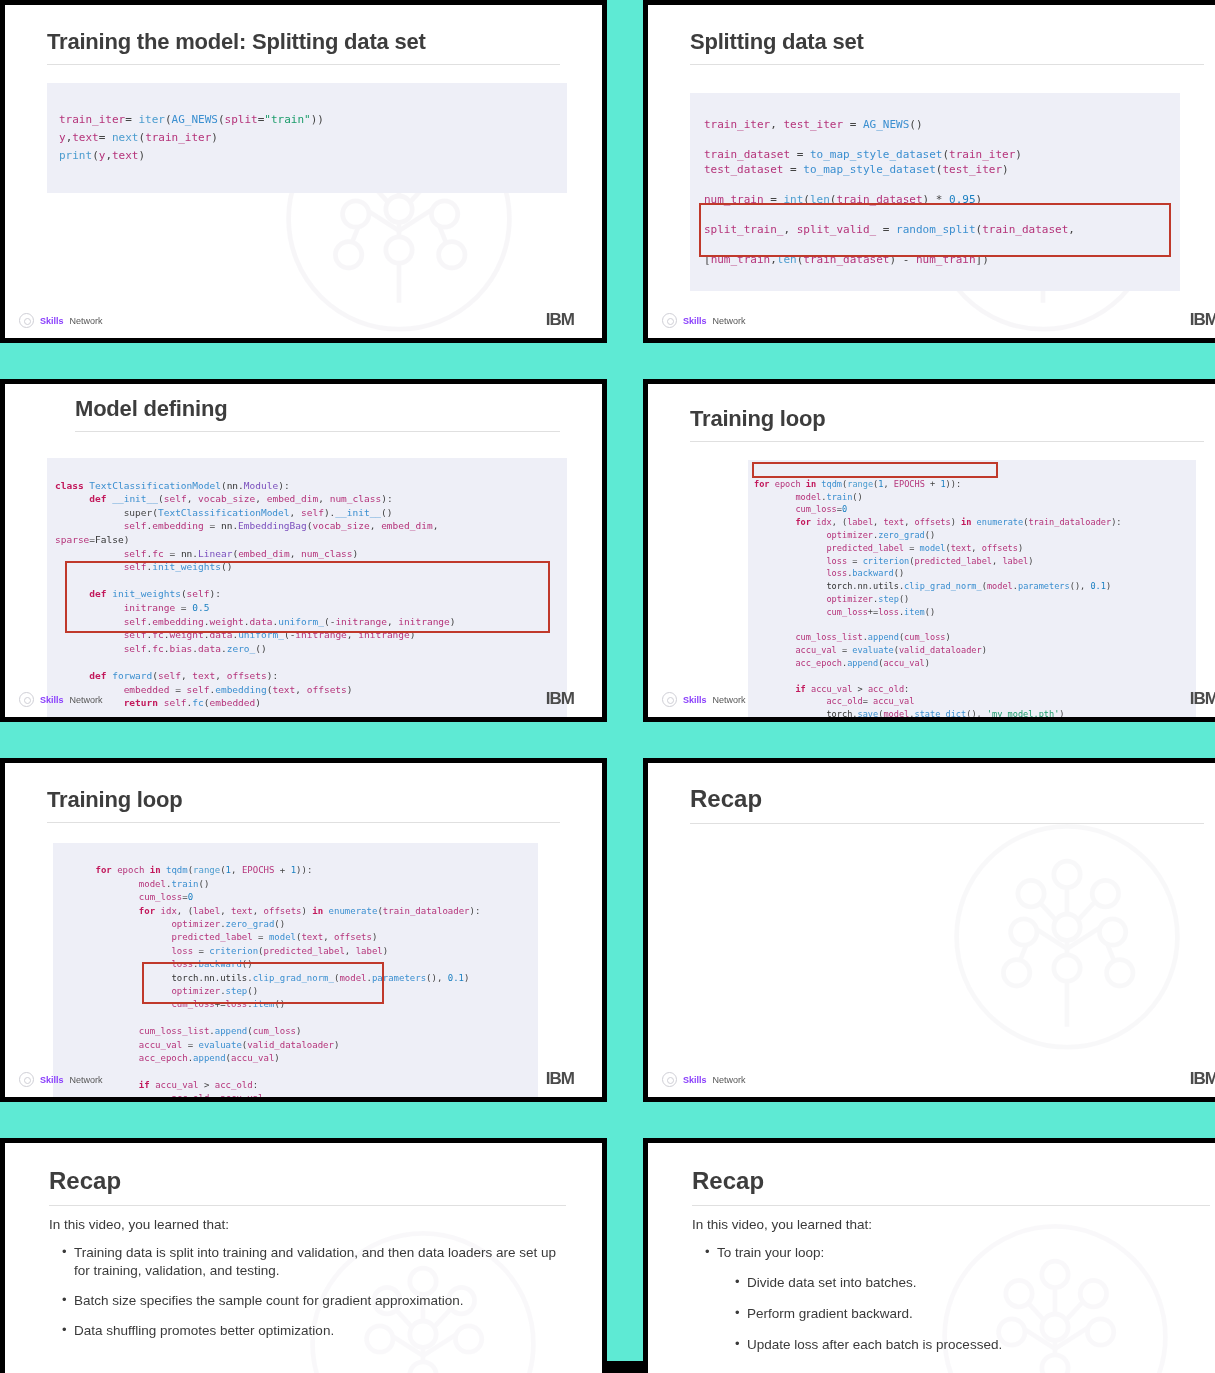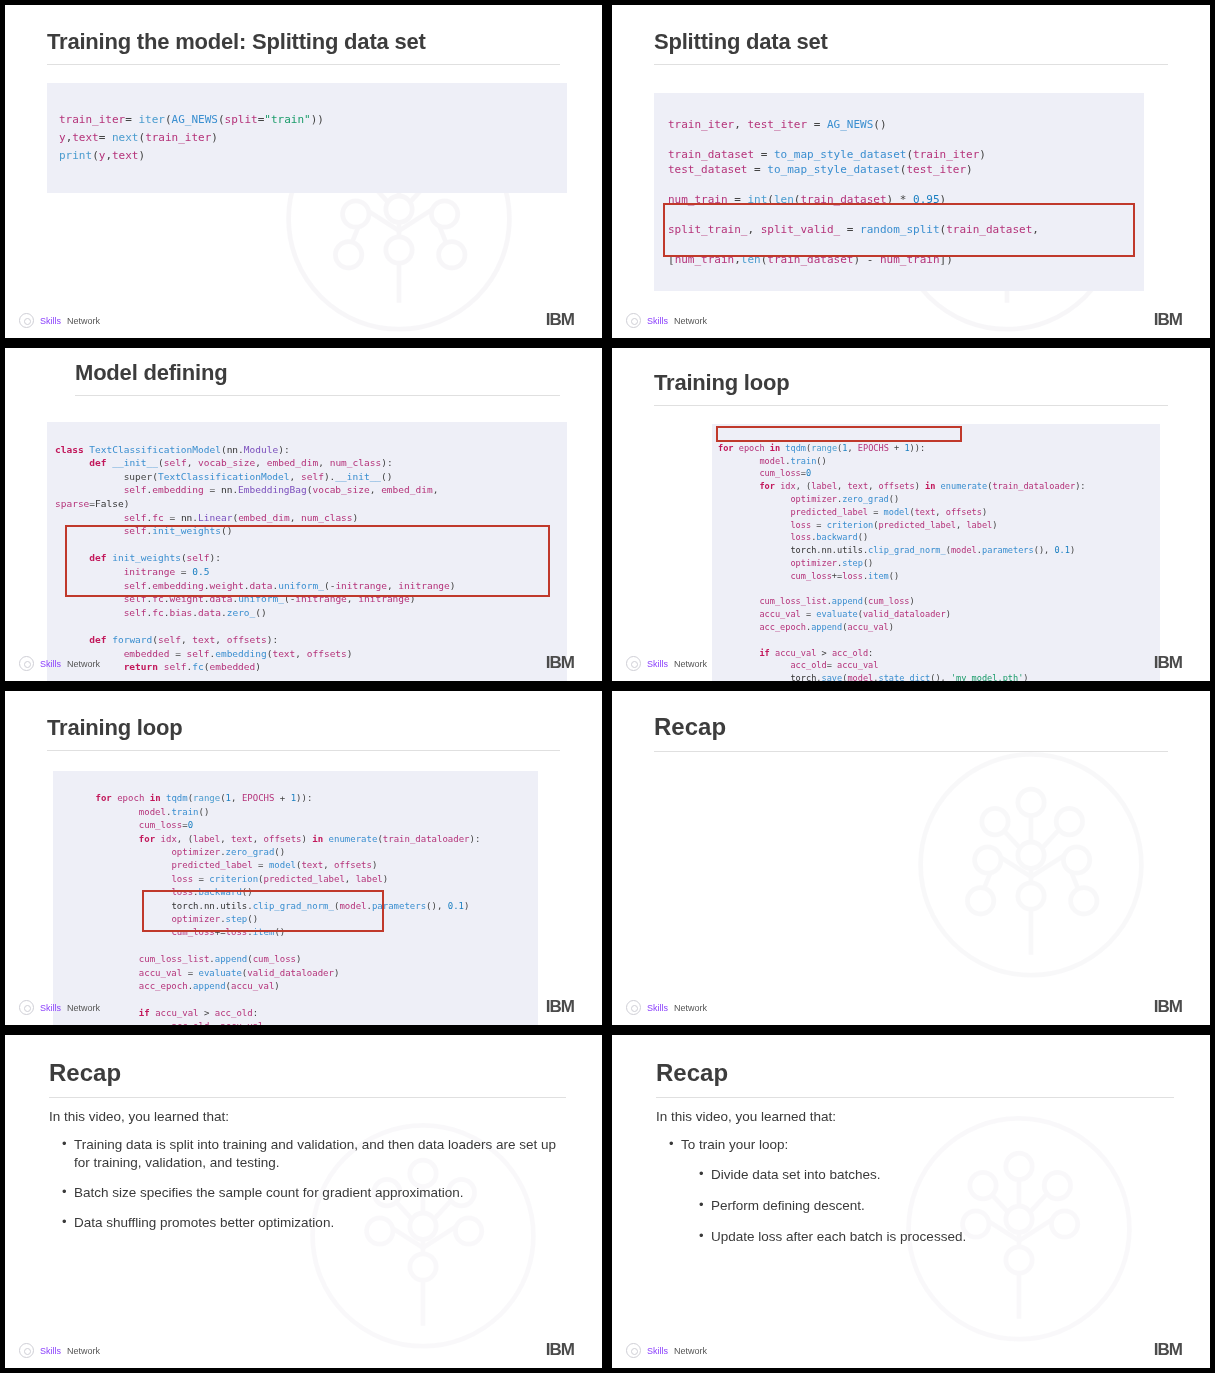--- a/index.html
+++ b/index.html
@@ -6,22 +6,23 @@
   body{
     width:1215px;height:1373px;
     font-family:"Liberation Sans", sans-serif;
     -webkit-font-smoothing:antialiased;
   }
   .deck{
     width:1215px;height:1361px;
     display:grid;
     grid-template-columns:607px 608px;
     grid-template-rows:343px 343px 344px 343px;
-    background:#14532d;
+    background:#5eead4;
     box-sizing:border-box;
+    gap:36px;
   }
   .slide{
     position:relative;
     background:#ffffff;
     border:5px solid #000;
     box-sizing:border-box;
     overflow:hidden;
   }
   .slide-inner{
     position:absolute;
@@ -93,21 +94,21 @@
     border:1px solid #cfcfd6;
     position:relative;
     flex:0 0 auto;
   }
   .sn-mark:after{
     content:"";position:absolute;left:50%;top:50%;
     width:5px;height:5px;margin:-2.5px 0 0 -2.5px;
     border-radius:50%;
     border:1px solid #cfcfd6;
   }
-  .sn-skills{color:#8a3ffc;font-weight:400;}
+  .sn-skills{color:#8a3ffc;font-weight:700;}
   .sn-network{color:#555;font-weight:400;}
 
   .ibm{
     position:absolute;
     right:28px;bottom:10px;
     font-family:Liberation Sans, sans-serif;
     font-weight:800;
     font-size:17px;
     letter-spacing:-1px;
     color:#4b4b4b;
@@ -472,21 +473,21 @@
           </g>
         </svg>
       </div>
       <div class="title recap" style="top:24px;left:44px;right:36px;">Recap</div>
 
       <div class="recap-body">
         <div class="recap-lead">In this video, you learned that:</div>
         <ul class="recap-list">
           <li>To train your loop:</li>
           <li class="sub">Divide data set into batches.</li>
-          <li class="sub">Perform defining descent.</li>
+          <li class="sub">Perform gradient backward.</li>
           <li class="sub">Update loss after each batch is processed.</li>
         </ul>
       </div>
 
       <div class="footer-left">
         <span class="sn-mark"></span>
         <span class="sn-skills">Skills</span>
           <span class="sn-network"> Network</span>
       </div>
       <div class="ibm">IBM</div>

